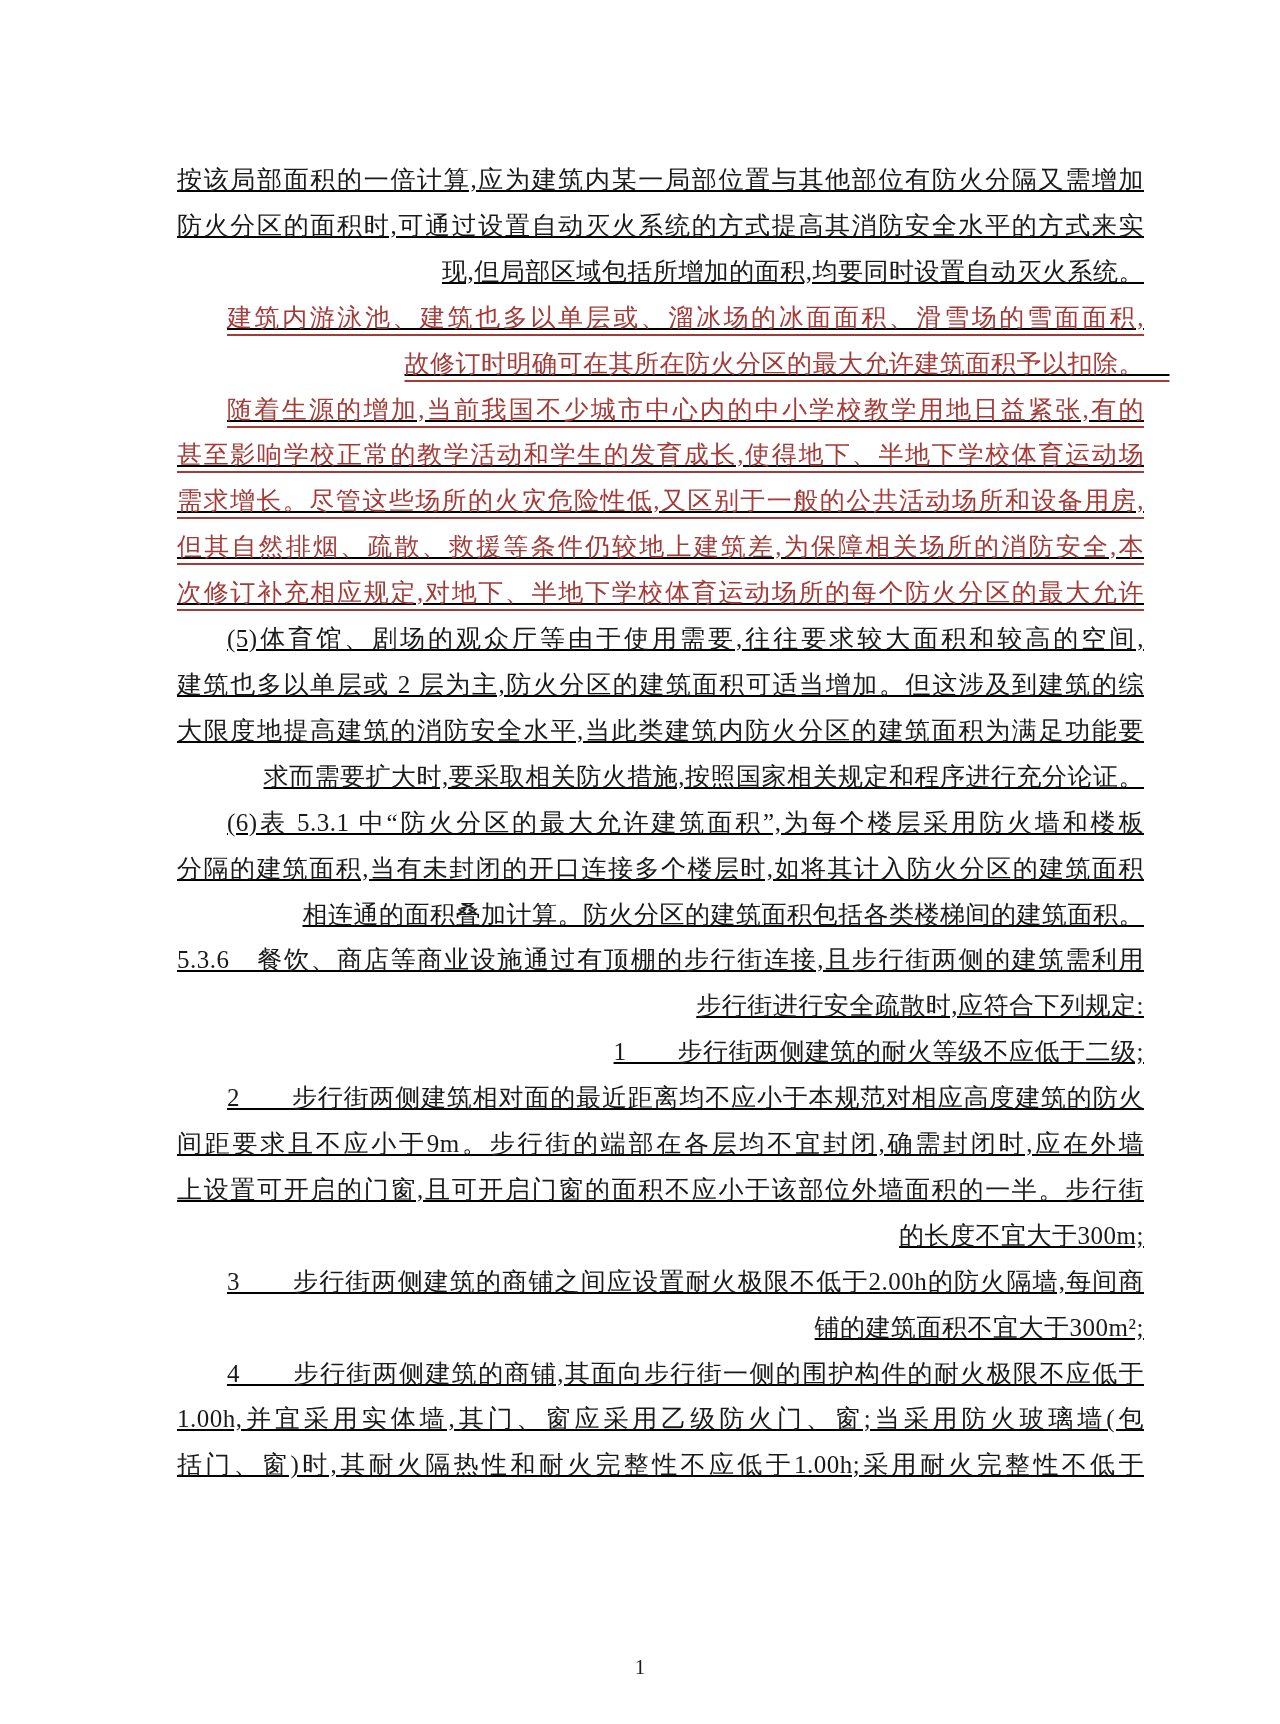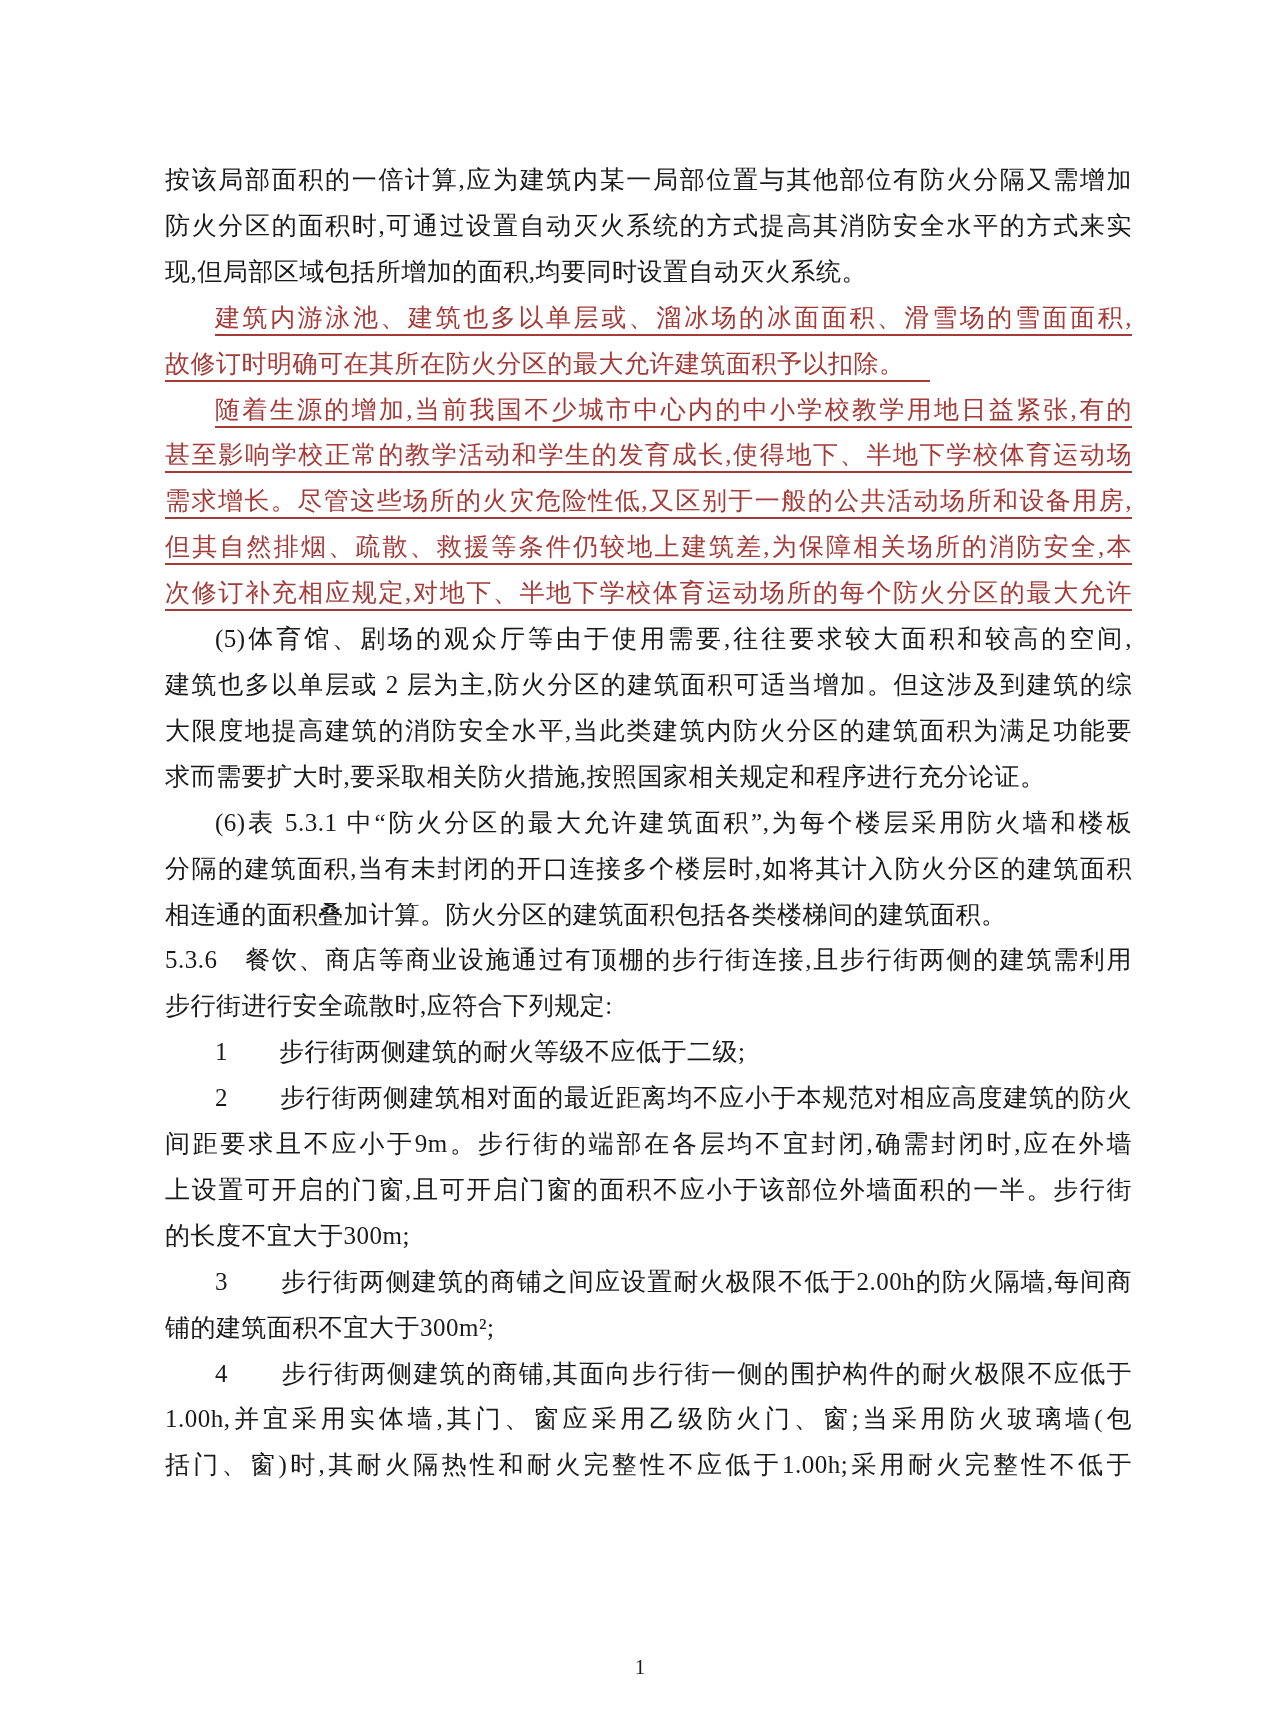--- a/index.html
+++ b/index.html
@@ -12,28 +12,29 @@
   }
   .page {
     position: relative;
     width: 1280px;
     height: 1724px;
     background: var(--bg, #ffffff);
   }
   .content {
     position: absolute;
     top: 157px;
-    left: 165px;
+    left: 177px;
     width: 967px;
+    text-decoration: underline;
   }
   .line {
     font-size: 25px;
     line-height: 45.9px;
     color: var(--ink, #1a1a1a);
-    text-align: left;
+    text-align: right;
     letter-spacing: 0.5px;
     white-space: normal;
   }
   .line.fill {
     text-align: justify;
     text-align-last: justify;
   }
   .line.indent {
     text-indent: 2em;
   }

